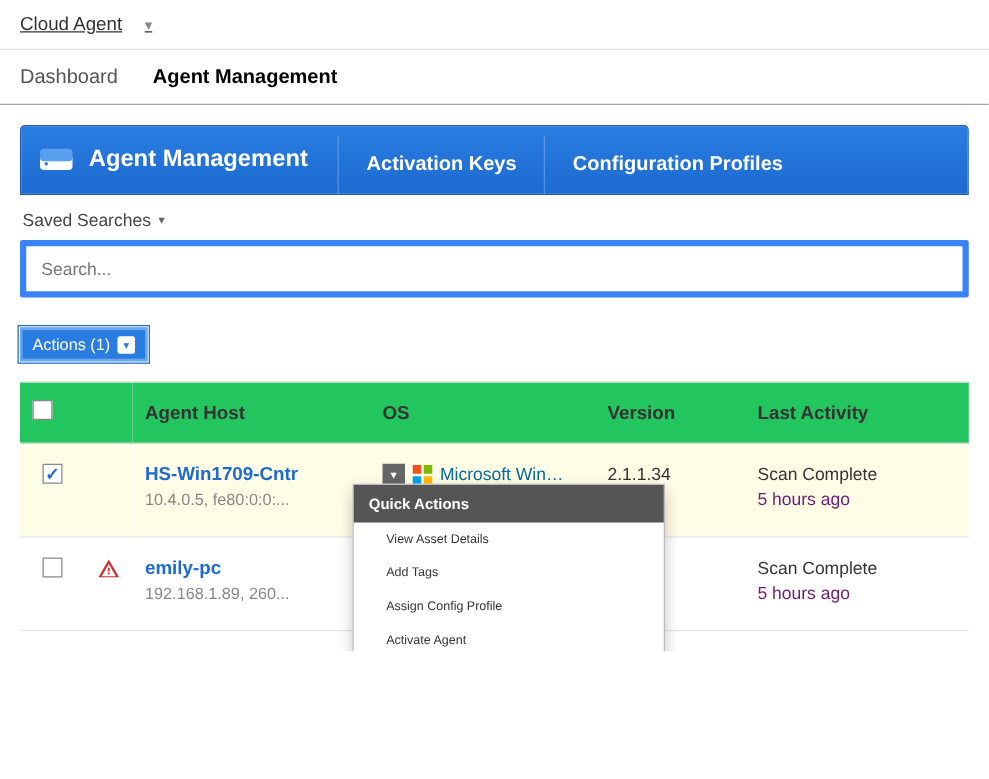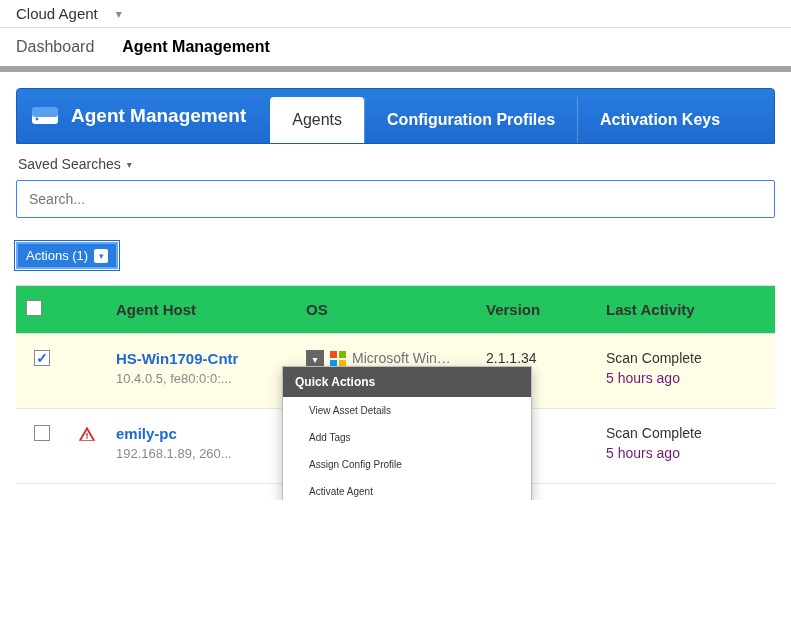--- a/index.html
+++ b/index.html
@@ -1,38 +1,38 @@
 <!DOCTYPE html>
 <html><head>
 <meta charset="utf-8">
 <style>
   * { box-sizing: border-box; margin: 0; padding: 0; }
   body { font-family: Arial, Helvetica, sans-serif; font-size: 14px; color: #333; background: #fff; }
   
-  .top-bar { height: 28px; display: flex; align-items: center; padding: 0 16px; border-bottom: 1px solid #e0e0e0; }
+  .top-bar { height: 40px; display: flex; align-items: center; padding: 0 16px; border-bottom: 1px solid #e0e0e0; text-decoration: underline; }
   .app-title { font-size: 15px; color: #333; margin-right: 32px; display: flex; align-items: center; gap: 18px; }
   .app-title .chev { color: #888; font-size: 12px; }
   
-  .nav-bar { height: 44px; display: flex; align-items: center; padding: 0 16px; gap: 28px; border-bottom: 6px solid #a3a3a3; }
+  .nav-bar { height: 44px; display: flex; align-items: center; padding: 0 16px; gap: 28px; border-bottom: 1px solid #a3a3a3; }
   .nav-item { font-size: 16px; color: #555; cursor: pointer; }
   .nav-item.active { font-weight: bold; color: #000; }
   
   .content { padding: 16px; }
   
   .header-band { background: linear-gradient(#2a7de0, #1d6ad0); border: 1px solid #1a5bb8; border-radius: 4px 4px 0 0; display: flex; align-items: stretch; height: 56px; }
   .header-left { display: flex; align-items: center; padding: 0 14px; gap: 12px; color: #fff; font-size: 19px; font-weight: bold; }
   .drive-icon svg { display: block; }
   .tabs { display: flex; align-items: flex-end; margin-left: 10px; }
   .tab { padding: 14px 22px; color: #fff; font-size: 16px; font-weight: bold; cursor: pointer; border-left: 1px solid rgba(255,255,255,0.25); }
   .tab.active { background: #fff; color: #333; font-weight: normal; border-radius: 4px 4px 0 0; border-left: none; }
   
   .toolbar-saved { padding: 12px 2px 8px; font-size: 14px; color: #444; display: flex; align-items: center; gap: 6px; }
   .toolbar-saved .arrow { font-size: 10px; color: #666; }
   
-  .search-box { width: 100%; border: 1px solid #3b82f6; padding: 10px 12px; font-size: 14px; color: #666; border-radius: 2px; }
+  .search-box { width: 100%; border: 5px solid #3b82f6; padding: 10px 12px; font-size: 14px; color: #666; border-radius: 2px; }
   
   .action-row { display: flex; align-items: center; gap: 12px; margin: 24px 0 16px; }
   .btn-actions { background: #2a7de0; color: #fff; border: 2px solid #6aa8f0; outline: 1px solid #1d6ad0; outline-offset: 1px; padding: 4px 8px; font-size: 13px; display: flex; align-items: center; gap: 6px; cursor: pointer; }
   .btn-actions .chev { background: #fff; color: #2a7de0; width: 14px; height: 14px; display: inline-flex; align-items: center; justify-content: center; font-size: 9px; border-radius: 2px; }
   .btn-install { background: #f5f5f5; border: 1px solid #aaa; padding: 5px 10px; font-size: 13px; color: #333; cursor: pointer; border-radius: 2px; }
   
   .table { width: 100%; border-collapse: collapse; }
   .table thead th { text-align: left; font-size: 15px; font-weight: bold; color: #333; padding: 14px 10px; border-top: 1px solid #ddd; border-bottom: 1px solid #ddd; background: #22c55e; }
   .col-check { width: 52px; text-align: center; }
   .col-warn { width: 24px; }
@@ -46,21 +46,21 @@
   
   .checkbox { width: 16px; height: 16px; border: 1px solid #888; background: #fff; display: inline-flex; align-items: center; justify-content: center; cursor: pointer; }
   .checkbox.checked::after { content: "✓"; color: #1d6ad0; font-size: 14px; font-weight: bold; line-height: 1; }
   
   .host-name { color: #1d6ad0; font-weight: bold; font-size: 15px; }
   .host-sub { color: #888; font-size: 13px; margin-top: 4px; }
   
   .os-cell { display: flex; align-items: flex-start; gap: 6px; }
   .row-chev { background: #666; color: #fff; width: 18px; height: 18px; display: inline-flex; align-items: center; justify-content: center; font-size: 10px; cursor: pointer; flex-shrink: 0; }
   .win-logo { width: 16px; height: 16px; flex-shrink: 0; margin-top: 1px; }
-  .os-name { color: #737373; }
+  .os-name { color: #0369a1; }
   
   .activity { color: #333; }
   .activity-sub { color: #701a75; margin-top: 4px; }
   
   .warn-icon { color: #d32f2f; }
   
   .dropdown { position: absolute; top: 32px; left: -14px; width: 250px; background: #fff; border: 1px solid #bbb; box-shadow: 0 4px 12px rgba(0,0,0,0.25); z-index: 10; }
   .dropdown-header { background: #555; color: #fff; font-weight: bold; padding: 8px 12px; font-size: 12px; }
   .dropdown-item { padding: 8px 26px; font-size: 10px; color: #333; cursor: pointer; position: relative; }
   .dropdown-item.highlighted { background: #fffde6; }
@@ -87,23 +87,22 @@
       <span class="drive-icon">
         <svg width="28" height="20" viewBox="0 0 28 20">
             <rect x="1" y="6" width="26" height="12" rx="3" fill="#fff"></rect>
             <rect x="1" y="1" width="26" height="10" rx="3" fill="#5aa0f0"></rect>
             <circle cx="6" cy="13" r="1.4" fill="#2a7de0"></circle>
           </svg>
       </span>
       <span>Agent Management</span>
     </div>
     <div class="tabs">
-      <div class="tab active">Agents</div>
+      <div class="tab">Activation Keys</div>
       <div class="tab">Configuration Profiles</div>
-      <div class="tab">Activation Keys</div>
     </div>
   </div>
 
   <div class="toolbar-saved">
     <span>Saved Searches</span>
     <span class="arrow">▾</span>
   </div>
 
   <input class="search-box" placeholder="Search..." style="">
 

